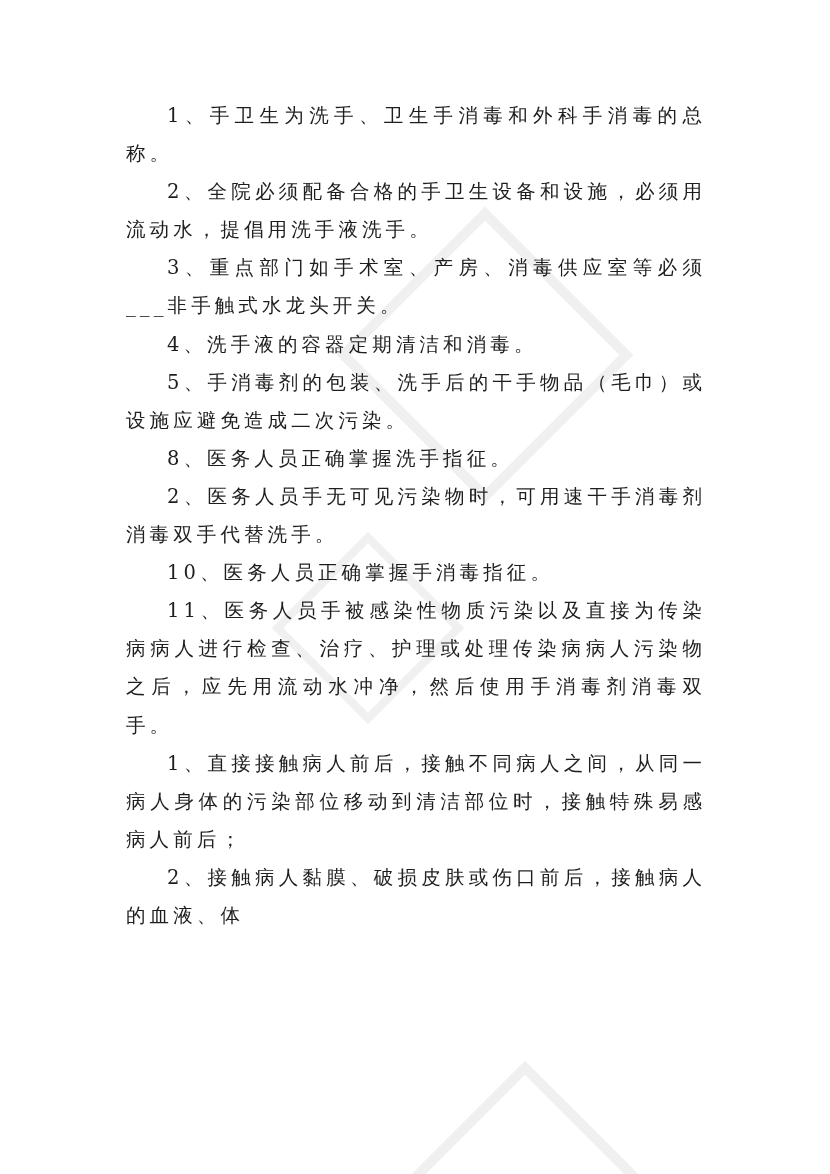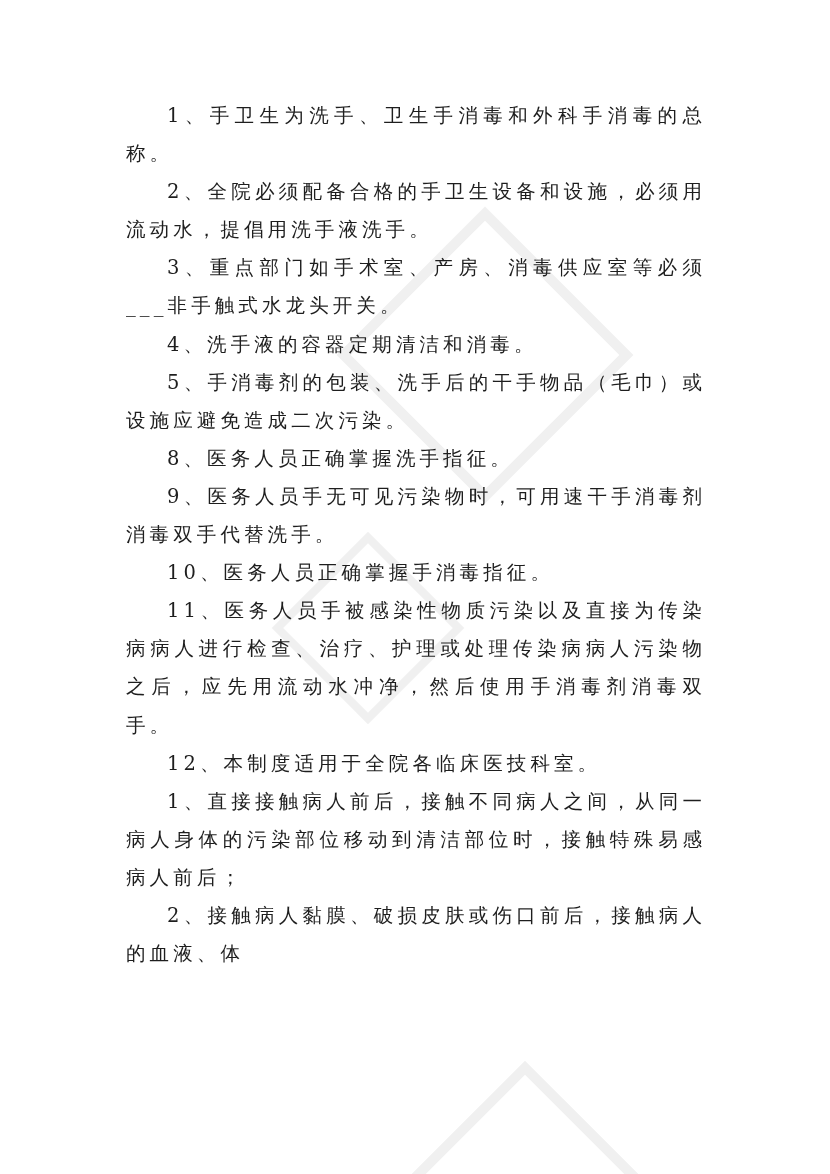--- a/index.html
+++ b/index.html
@@ -22,20 +22,19 @@
   <div class="watermark wm3"></div>
   <div class="watermark wm2"></div>
 
   <div class="content">
     <p class="para">1、手卫生为洗手、卫生手消毒和外科手消毒的总称。</p>
     <p class="para">2、全院必须配备合格的手卫生设备和设施，必须用流动水，提倡用洗手液洗手。</p>
     <p class="para">3、重点部门如手术室、产房、消毒供应室等必须___非手触式水龙头开关。</p>
     <p class="para">4、洗手液的容器定期清洁和消毒。</p>
     <p class="para">5、手消毒剂的包装、洗手后的干手物品（毛巾）或设施应避免造成二次污染。</p>
     <p class="para">8、医务人员正确掌握洗手指征。</p>
-    <p class="para">9、医务人员手无可见污染物时，可用速干手消毒剂消毒双手代替洗手。</p>
+    <p class="para">2、医务人员手无可见污染物时，可用速干手消毒剂消毒双手代替洗手。</p>
     <p class="para">10、医务人员正确掌握手消毒指征。</p>
     <p class="para">11、医务人员手被感染性物质污染以及直接为传染病病人进行检查、治疗、护理或处理传染病病人污染物之后，应先用流动水冲净，然后使用手消毒剂消毒双手。</p>
-    <p class="para">12、本制度适用于全院各临床医技科室。</p>
     <p class="para">1、直接接触病人前后，接触不同病人之间，从同一病人身体的污染部位移动到清洁部位时，接触特殊易感病人前后；</p>
     <p class="para">2、接触病人黏膜、破损皮肤或伤口前后，接触病人的血液、体</p>
   </div>
 </div>
 
 </body></html>

